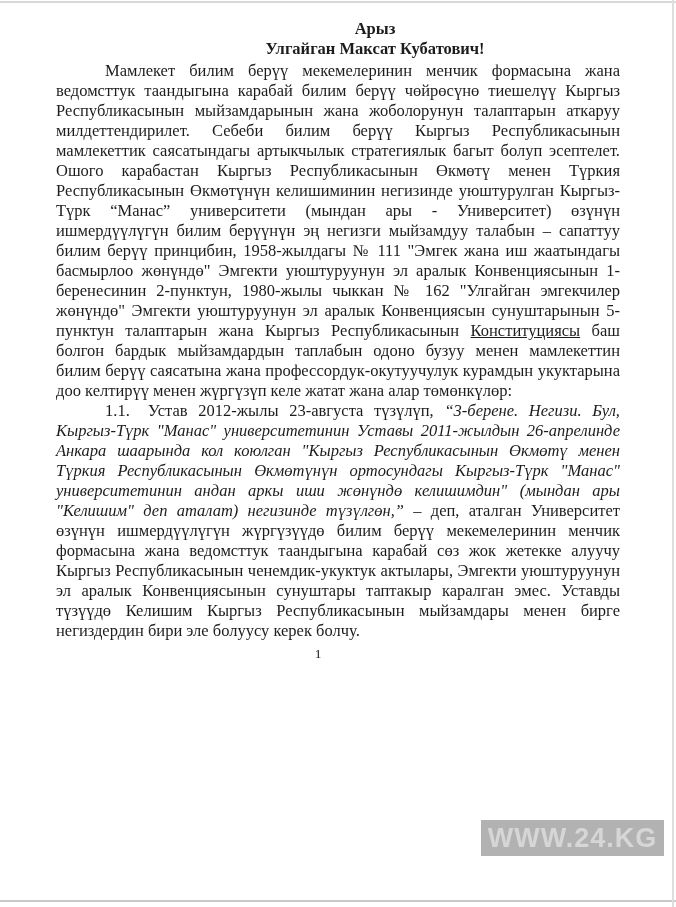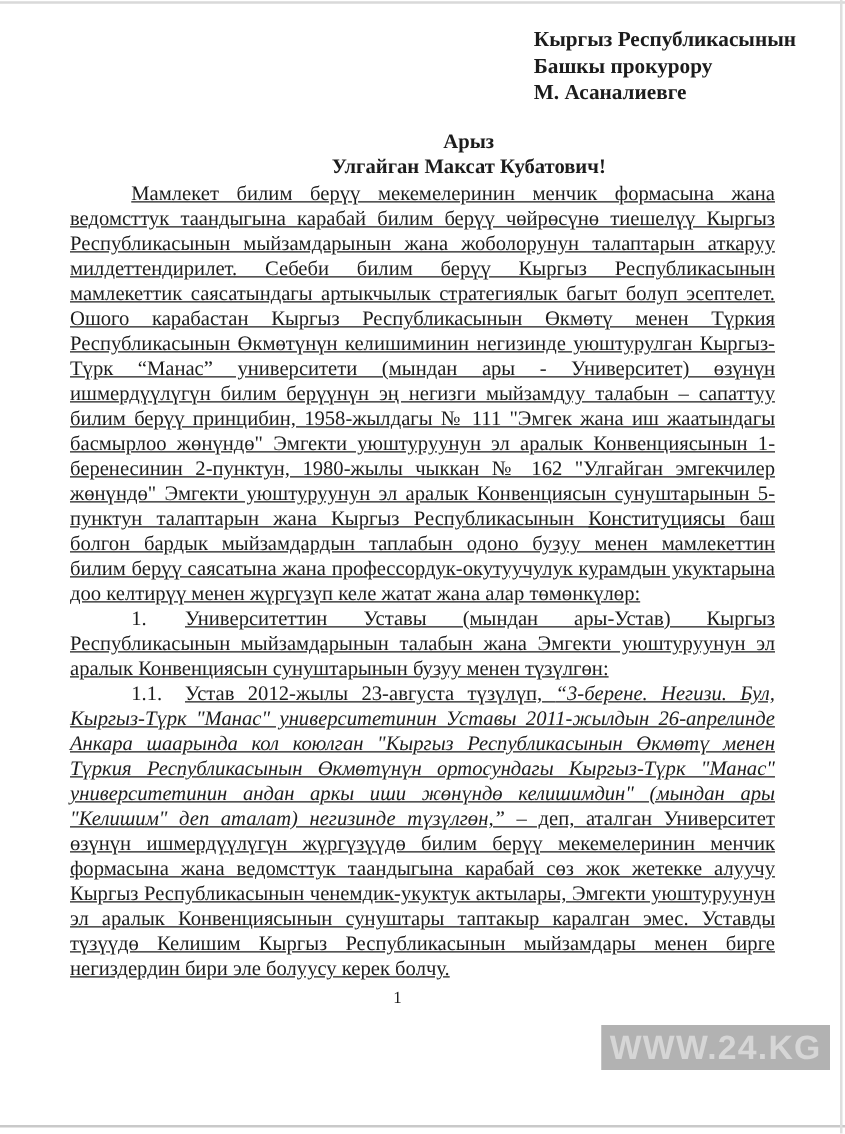--- a/index.html
+++ b/index.html
@@ -43,21 +43,20 @@
   }
   .body {
     margin-top: 2px;
     font-size: 16.5px;
     line-height: 20px;
     text-align: justify;
   }
   .para {
     margin: 0;
     text-indent: 49px;
-    text-decoration: underline;
   }
   .para-num {
     display: inline-block;
     min-width: 43px;
     text-indent: 0;
   }
   .seg-normal { font-style: normal; }
   .seg-italic { font-style: italic; }
   .seg-underline { text-decoration: underline; }
   .page-number {
@@ -87,34 +86,28 @@
 </style>
 </head>
 <body>
 
 <div class="page">
   <div class="edge edge-top"></div>
   <div class="edge edge-bottom"></div>
   <div class="edge edge-right"></div>
 
   <div class="content">
-    <div class="recipient">
-      <div>Кыргыз Республикасынын</div>
-      <div>Башкы прокурору</div>
-      <div>М. Асаналиевге</div>
-    </div>
 
     <div class="title-block">
       <div>Арыз</div>
       <div>Улгайган Максат Кубатович!</div>
     </div>
 
     <div class="body">
         <p class="para"><span class="seg-normal">Мамлекет билим берүү мекемелеринин менчик формасына жана ведомсттук таандыгына карабай билим берүү чөйрөсүнө тиешелүү Кыргыз Республикасынын мыйзамдарынын жана жоболорунун талаптарын аткаруу милдеттендирилет. Себеби билим берүү Кыргыз Республикасынын мамлекеттик саясатындагы артыкчылык стратегиялык багыт болуп эсептелет. Ошого карабастан Кыргыз Республикасынын Өкмөтү менен Түркия Республикасынын Өкмөтүнүн келишиминин негизинде уюштурулган Кыргыз-Түрк “Манас” университети (мындан ары - Университет) өзүнүн ишмердүүлүгүн билим берүүнүн эң негизги мыйзамдуу талабын – сапаттуу билим берүү принцибин, 1958-жылдагы № 111 "Эмгек жана иш жаатындагы басмырлоо жөнүндө" Эмгекти уюштуруунун эл аралык Конвенциясынын 1-беренесинин 2-пунктун, 1980-жылы чыккан № 162 "Улгайган эмгекчилер жөнүндө" Эмгекти уюштуруунун эл аралык Конвенциясын сунуштарынын 5-пунктун талаптарын жана Кыргыз Республикасынын </span><span class="seg-underline">Конституциясы</span><span class="seg-normal"> баш болгон бардык мыйзамдардын таплабын одоно бузуу менен мамлекеттин билим берүү саясатына жана профессордук-окутуучулук курамдын укуктарына доо келтирүү менен жүргүзүп келе жатат жана алар төмөнкүлөр:</span></p>
-        <p class="para"><span class="para-num">1.</span><span class="seg-normal">Университеттин Уставы (мындан ары-Устав) Кыргыз Республикасынын мыйзамдарынын талабын жана Эмгекти уюштуруунун эл аралык Конвенциясын сунуштарынын бузуу менен түзүлгөн:</span></p>
         <p class="para"><span class="para-num">1.1.</span><span class="seg-normal">Устав 2012-жылы 23-августа түзүлүп, </span><span class="seg-italic">“3-берене. Негизи. Бул, Кыргыз-Түрк "Манас" университетинин Уставы 2011-жылдын 26-апрелинде Анкара шаарында кол коюлган "Кыргыз Республикасынын Өкмөтү менен Түркия Республикасынын Өкмөтүнүн ортосундагы Кыргыз-Түрк "Манас" университетинин андан аркы иши жөнүндө келишимдин" (мындан ары "Келишим" деп аталат) негизинде түзүлгөн,”</span><span class="seg-normal"> – деп, аталган Университет өзүнүн ишмердүүлүгүн жүргүзүүдө билим берүү мекемелеринин менчик формасына жана ведомсттук таандыгына карабай сөз жок жетекке алуучу Кыргыз Республикасынын ченемдик-укуктук актылары, Эмгекти уюштуруунун эл аралык Конвенциясынын сунуштары таптакыр каралган эмес. Уставды түзүүдө Келишим Кыргыз Республикасынын мыйзамдары менен бирге негиздердин бири эле болуусу керек болчу.</span></p>
       </div>
 
     <div class="page-number">1</div>
   </div>
 
   <div class="watermark">WWW.24.KG</div>
 </div>
 
 </body></html>

